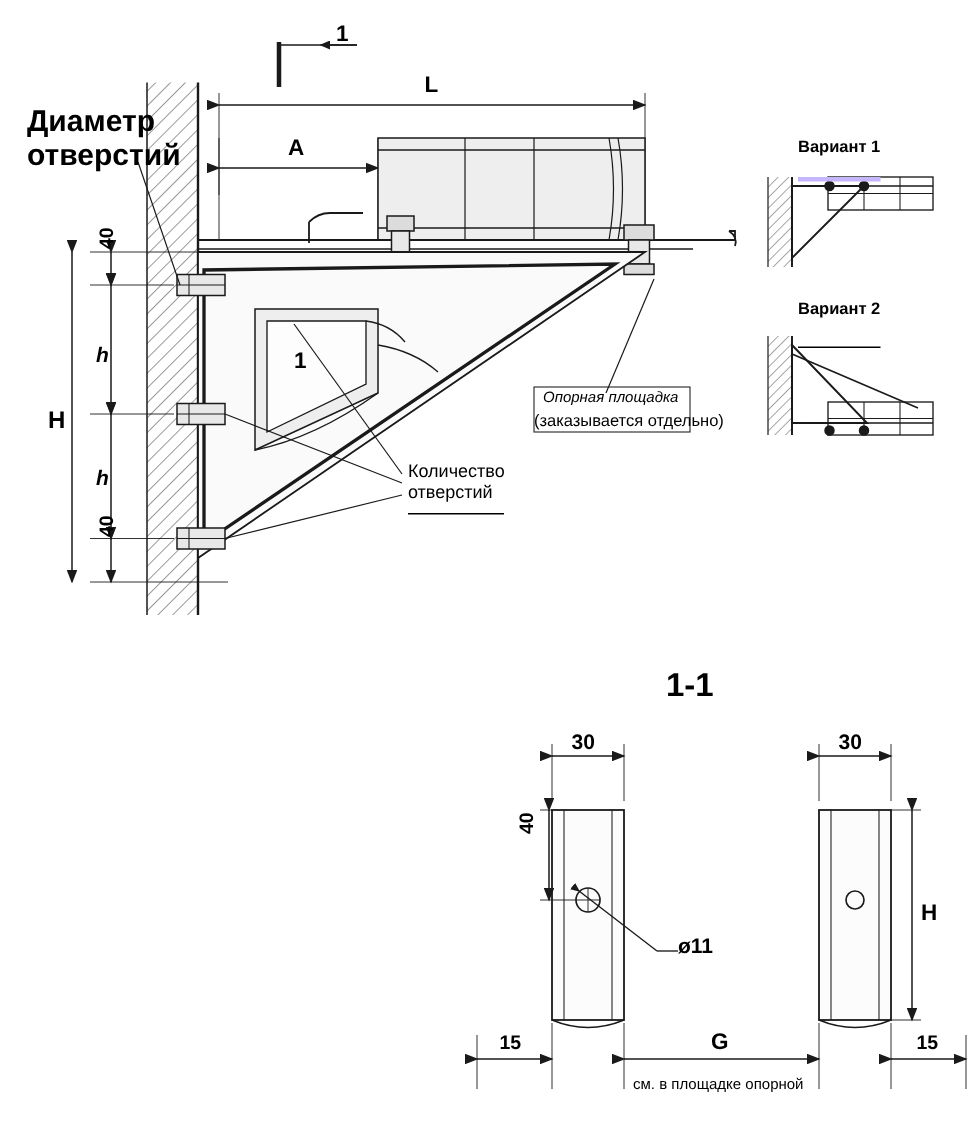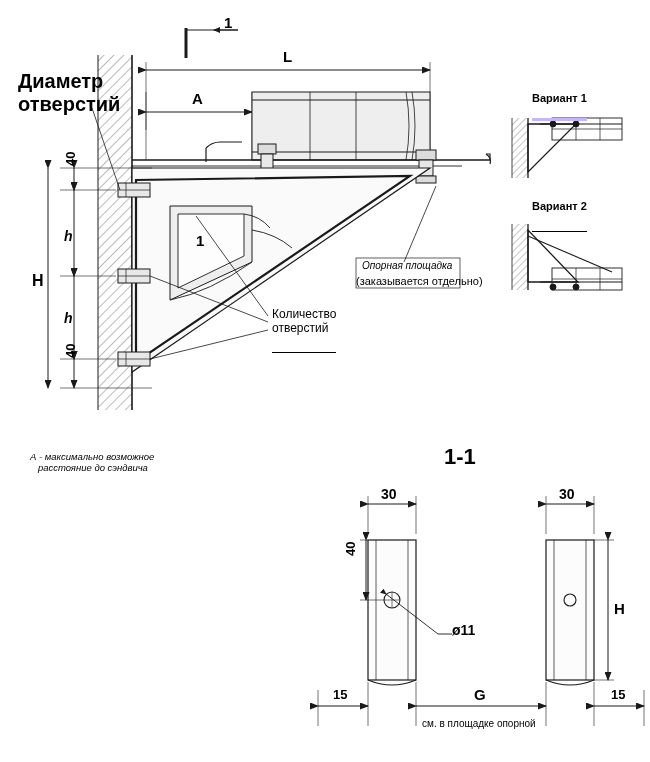--- a/index.html
+++ b/index.html
@@ -232,25 +232,23 @@
 отверстий</div>
 
 
 <div class="lbl b" style="left:532px;top:92px;font-size:11px;border-bottom:3px solid #c4b5fd;padding-bottom:13px;">Вариант 1</div>
 
 <div class="lbl b" style="left:532px;top:200px;font-size:11px;border-bottom:1px solid #000;padding-bottom:18px;">Вариант 2</div>
 
 <div class="lbl" style="left:362px;top:260px;font-size:10px;font-style:italic;">Опорная площадка</div>
 <div class="lbl" style="left:330px;top:275px;font-size:11px;margin-left:26px;">(заказывается отдельно)</div>
 
-<div class="lbl" style="left:272px;top:308px;font-size:12px;border-bottom:1px solid #000;padding-bottom:16px;">Количество
+<div class="lbl" style="left:272px;top:308px;font-size:12px;border-bottom:1px solid #000;padding-bottom:6px;">Количество
 отверстий</div>
 
-<div class="lbl i" style="left:30px;top:452px;font-size:9.5px;">А - максимально возможное
-   расстояние до сэндвича</div>
 
 <div class="lbl b" style="left:444px;top:444px;font-size:22px;text-align:right;">1-1</div>
 
 <div class="lbl" style="left:422px;top:718px;font-size:10px;">см. в площадке опорной</div>
 
 <div class="lbl b" style="left:283px;top:48px;font-size:15px;">L</div>
 <div class="lbl b" style="left:192px;top:90px;font-size:15px;">А</div>
 
 <div class="lbl b" style="left:64px;top:166px;font-size:13px;transform:rotate(-90deg);transform-origin:left top;">40</div>
 <div class="lbl b i" style="left:64px;top:228px;font-size:14px;">h</div>

